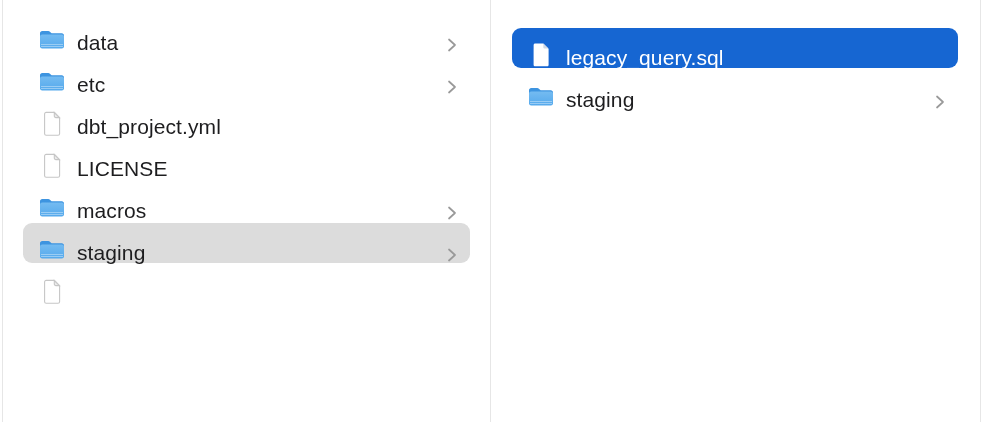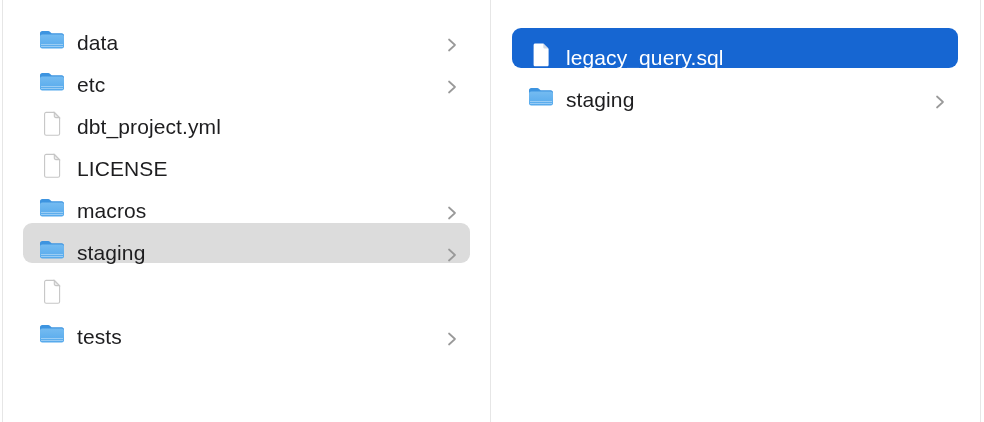--- a/index.html
+++ b/index.html
@@ -178,43 +178,20 @@
       </svg>
     </span>
     <span class="chevron chev-hidden">
       <svg width="10" height="16" viewBox="0 0 10 16">
         <path d="M2 2.5 L8 8 L2 13.5" fill="none" stroke="#999999" stroke-width="1.7" stroke-linecap="round" stroke-linejoin="round"></path>
       </svg>
     </span>
   </div>
 
 
-  <div class="row">
-    <span class="icon icon-folder">
-      <svg width="26" height="21" viewBox="0 0 26 21">
-        <defs>
-          <linearGradient id="folderGrad" x1="0" y1="0" x2="0" y2="1">
-            <stop offset="0" stop-color="#74bbf1"></stop>
-            <stop offset="1" stop-color="#55a9ec"></stop>
-          </linearGradient>
-        </defs>
-        <path d="M1 4.2 C1 3 2 2 3.2 2 h6.1 c.6 0 1.2 .25 1.6 .7 l1.7 1.6 h10.2 C24 4.3 25 5.3 25 6.5 v1.2 H1 Z" fill="#3d94e0"></path>
-        <rect x="1" y="5.6" width="24" height="13.9" rx="2.2" fill="url(#folderGrad)"></rect>
-        <rect x="2" y="15.0" width="22" height="1" fill="rgba(255,255,255,0.38)"></rect>
-        <rect x="2" y="17.0" width="22" height="1" fill="rgba(255,255,255,0.38)"></rect>
-      </svg>
-    </span>
-
-    <span class="label">tests</span>
-    <span class="chevron">
-      <svg width="10" height="16" viewBox="0 0 10 16">
-        <path d="M2 2.5 L8 8 L2 13.5" fill="none" stroke="#999999" stroke-width="1.7" stroke-linecap="round" stroke-linejoin="round"></path>
-      </svg>
-    </span>
-  </div>
 </div>
   <div class="column right">
   <div class="row sel-active">
 
     <span class="icon icon-file">
       <svg width="20" height="26" viewBox="0 0 20 26">
         <path class="page" d="M4.2 1.4 h8.1 l5.3 5.3 v16 c0 .9 -.7 1.6 -1.6 1.6 H4.2 c-.9 0 -1.6 -.7 -1.6 -1.6 V3 c0 -.9 .7 -1.6 1.6 -1.6 Z"></path>
         <path class="fold" d="M12.3 1.6 v3.4 c0 .9 .7 1.6 1.6 1.6 h3.5 Z"></path>
       </svg>
     </span>

